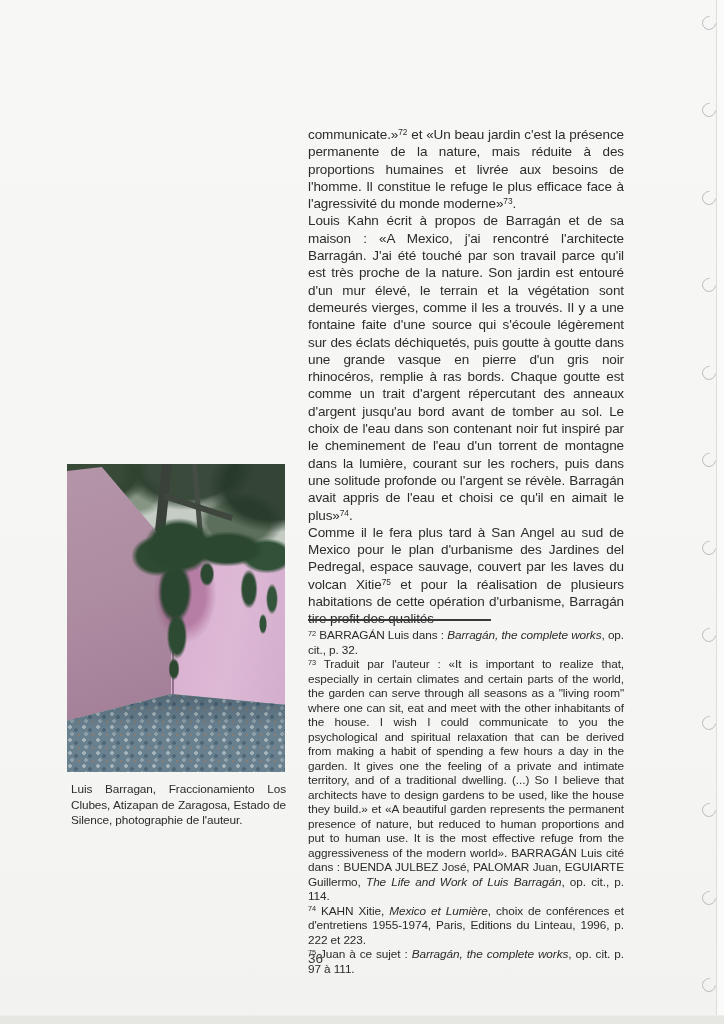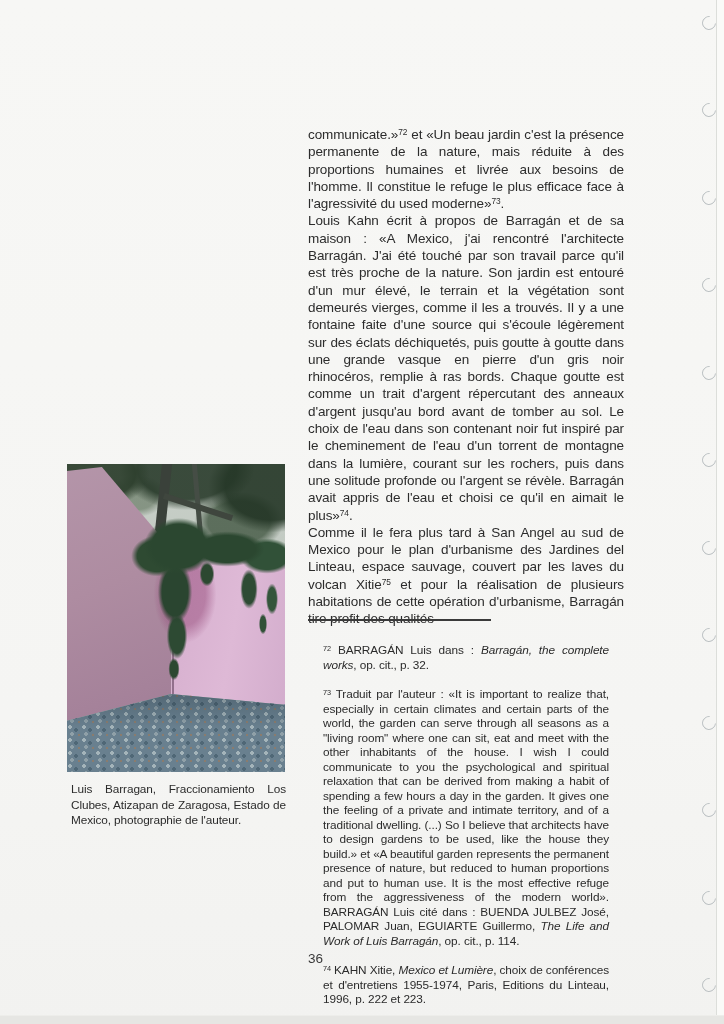--- a/index.html
+++ b/index.html
@@ -30,21 +30,21 @@
     margin:0;text-align:justify;color:#2c2c2c;
     font-size:13.5px;line-height:17.3px;letter-spacing:-0.1px;
   }
   .main-col p + p{}
   sup{font-size:0.62em;line-height:0;vertical-align:baseline;position:relative;top:-0.45em;}
 
   
   .fn-rule{position:absolute;left:308px;top:619px;width:183px;height:1.5px;background:#3a3a3a;}
   .footnotes{position:absolute;left:308px;top:628px;width:316px;}
   .footnotes p{
-    margin:15px;text-align:justify;color:#2b2b2b;
+    margin:0;text-align:justify;color:#2b2b2b;
     font-size:11.8px;line-height:14.5px;letter-spacing:-0.1px;
   }
 
   
   .photo{
     position:absolute;left:67px;top:464px;width:218px;height:308px;overflow:hidden;
     background:#bcc4bc;
   }
   .photo-sky{
     position:absolute;inset:0;
@@ -140,26 +140,26 @@
     <div class="trunk-b"></div>
     <div class="branch"></div>
     <div class="wall-left"></div>
     <div class="wall-right"></div>
     <div class="wall-seam"></div>
     <div class="ivy-shadow"></div>
     <div class="ivy"></div>
     <div class="ground"></div>
   </div>
 
-  <div class="caption">Luis Barragan, Fraccionamiento Los Clubes, Atizapan de Zaragosa, Estado de Mexico, photographie de l'auteur.</div>
+  <div class="caption">Luis Barragan, Fraccionamiento Los Clubes, Atizapan de Zaragosa, Estado de Silence, photographie de l'auteur.</div>
 
   <div class="main-col">
-    <p><span>communicate.»</span><sup>72</sup><span> et «Un beau jardin c'est la présence permanente de la nature, mais réduite à des proportions humaines et livrée aux besoins de l'homme. Il constitue le refuge le plus efficace face à l'agressivité du used moderne»</span><sup>73</sup><span>.</span></p>
+    <p><span>communicate.»</span><sup>72</sup><span> et «Un beau jardin c'est la présence permanente de la nature, mais réduite à des proportions humaines et livrée aux besoins de l'homme. Il constitue le refuge le plus efficace face à l'agressivité du monde moderne»</span><sup>73</sup><span>.</span></p>
     <p><span>Louis Kahn écrit à propos de Barragán et de sa maison : «A Mexico, j'ai rencontré l'architecte Barragán. J'ai été touché par son travail parce qu'il est très proche de la nature. Son jardin est entouré d'un mur élevé, le terrain et la végétation sont demeurés vierges, comme il les a trouvés. Il y a une fontaine faite d'une source qui s'écoule légèrement sur des éclats déchiquetés, puis goutte à goutte dans une grande vasque en pierre d'un gris noir rhinocéros, remplie à ras bords. Chaque goutte est comme un trait d'argent répercutant des anneaux d'argent jusqu'au bord avant de tomber au sol. Le choix de l'eau dans son contenant noir fut inspiré par le cheminement de l'eau d'un torrent de montagne dans la lumière, courant sur les rochers, puis dans une solitude profonde ou l'argent se révèle. Barragán avait appris de l'eau et choisi ce qu'il en aimait le plus»</span><sup>74</sup><span>.</span></p>
-    <p><span>Comme il le fera plus tard à San Angel au sud de Mexico pour le plan d'urbanisme des Jardines del Linteau, espace sauvage, couvert par les laves du volcan Xitie</span><sup>75</sup><span> et pour la réalisation de plusieurs habitations de cette opération d'urbanisme, Barragán tire profit des qualités</span></p>
+    <p><span>Comme il le fera plus tard à San Angel au sud de Mexico pour le plan d'urbanisme des Jardines del Pedregal, espace sauvage, couvert par les laves du volcan Xitie</span><sup>75</sup><span> et pour la réalisation de plusieurs habitations de cette opération d'urbanisme, Barragán tire profit des qualités</span></p>
   </div>
 
   <div class="fn-rule"></div>
 
   <div class="footnotes">
     <p><sup>72</sup><span> BARRAGÁN Luis dans : </span><i>Barragán, the complete works</i><span>, op. cit., p. 32.</span></p>
     <p><sup>73</sup><span> Traduit par l'auteur : «It is important to realize that, especially in certain climates and certain parts of the world, the garden can serve through all seasons as a "living room" where one can sit, eat and meet with the other inhabitants of the house. I wish I could communicate to you the psychological and spiritual relaxation that can be derived from making a habit of spending a few hours a day in the garden. It gives one the feeling of a private and intimate territory, and of a traditional dwelling. (...) So I believe that architects have to design gardens to be used, like the house they build.» et «A beautiful garden represents the permanent presence of nature, but reduced to human proportions and put to human use. It is the most effective refuge from the aggressiveness of the modern world». BARRAGÁN Luis cité dans : BUENDA JULBEZ José, PALOMAR Juan, EGUIARTE Guillermo, </span><i>The Life and Work of Luis Barragán</i><span>, op. cit., p. 114.</span></p>
     <p><sup>74</sup><span> KAHN Xitie, </span><i>Mexico et Lumière</i><span>, choix de conférences et d'entretiens 1955-1974, Paris, Editions du Linteau, 1996, p. 222 et 223.</span></p>
     <p><sup>75</sup><span> Juan à ce sujet : </span><i>Barragán, the complete works</i><span>, op. cit. p. 97 à 111.</span></p>
   </div>

